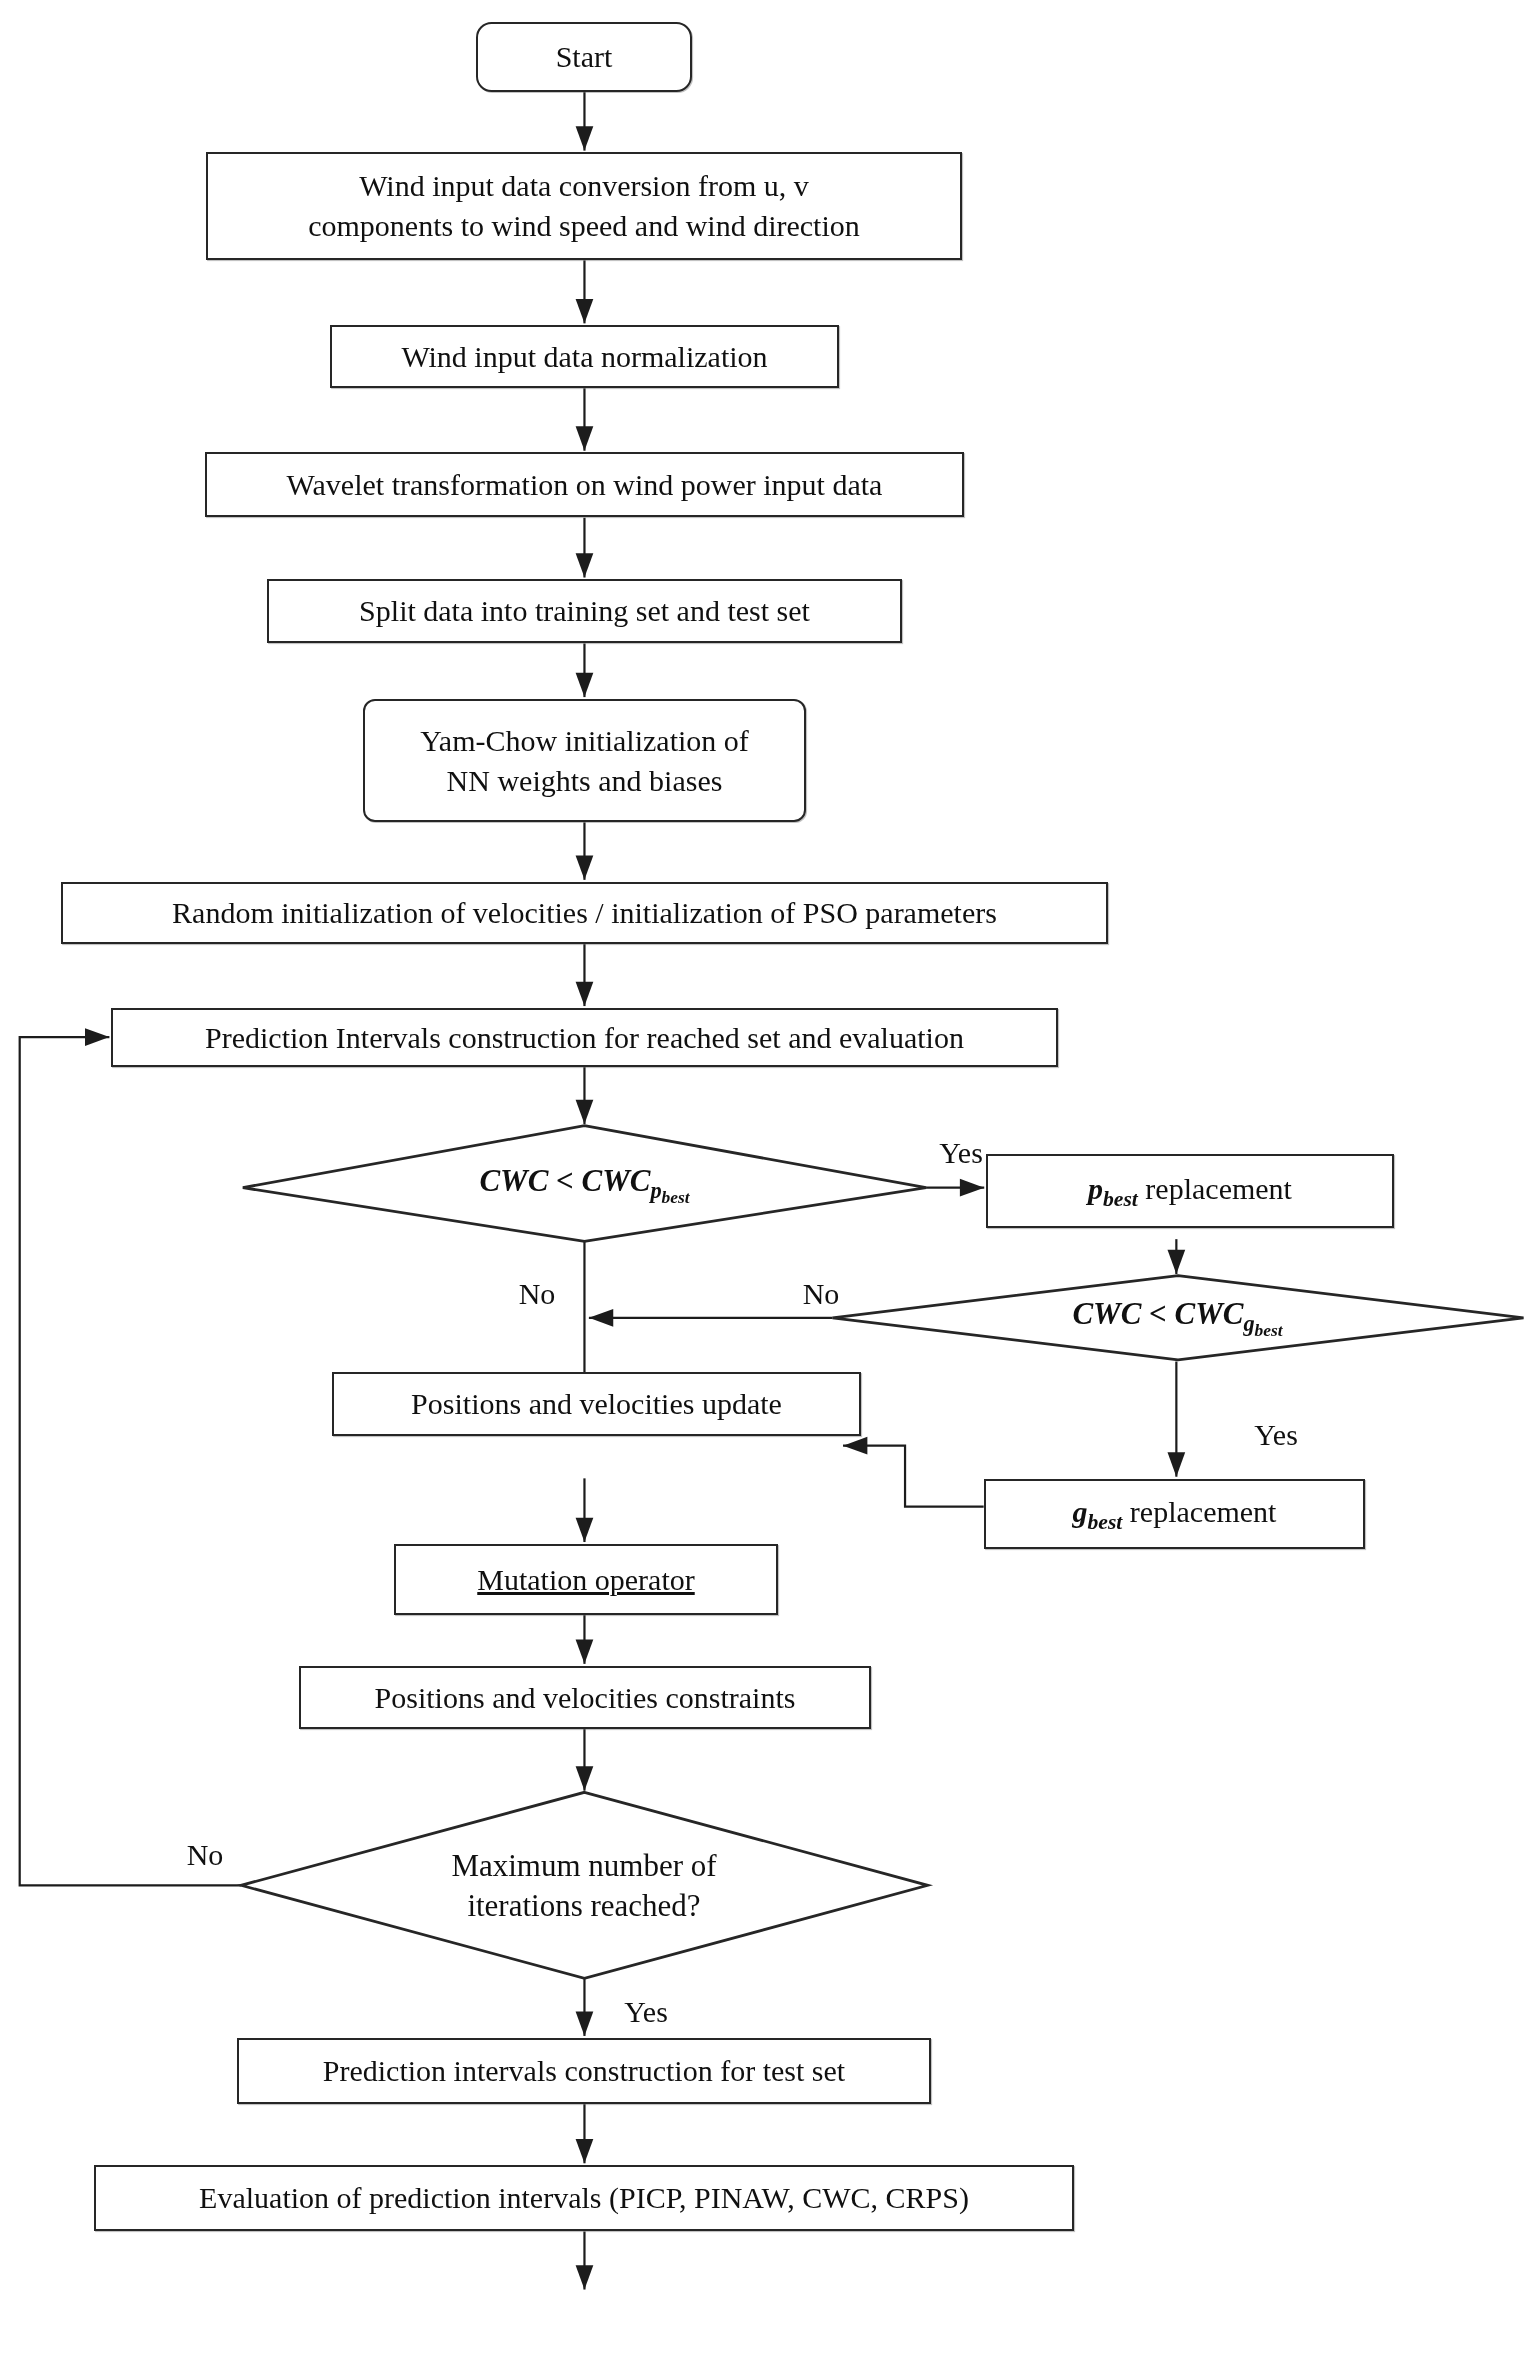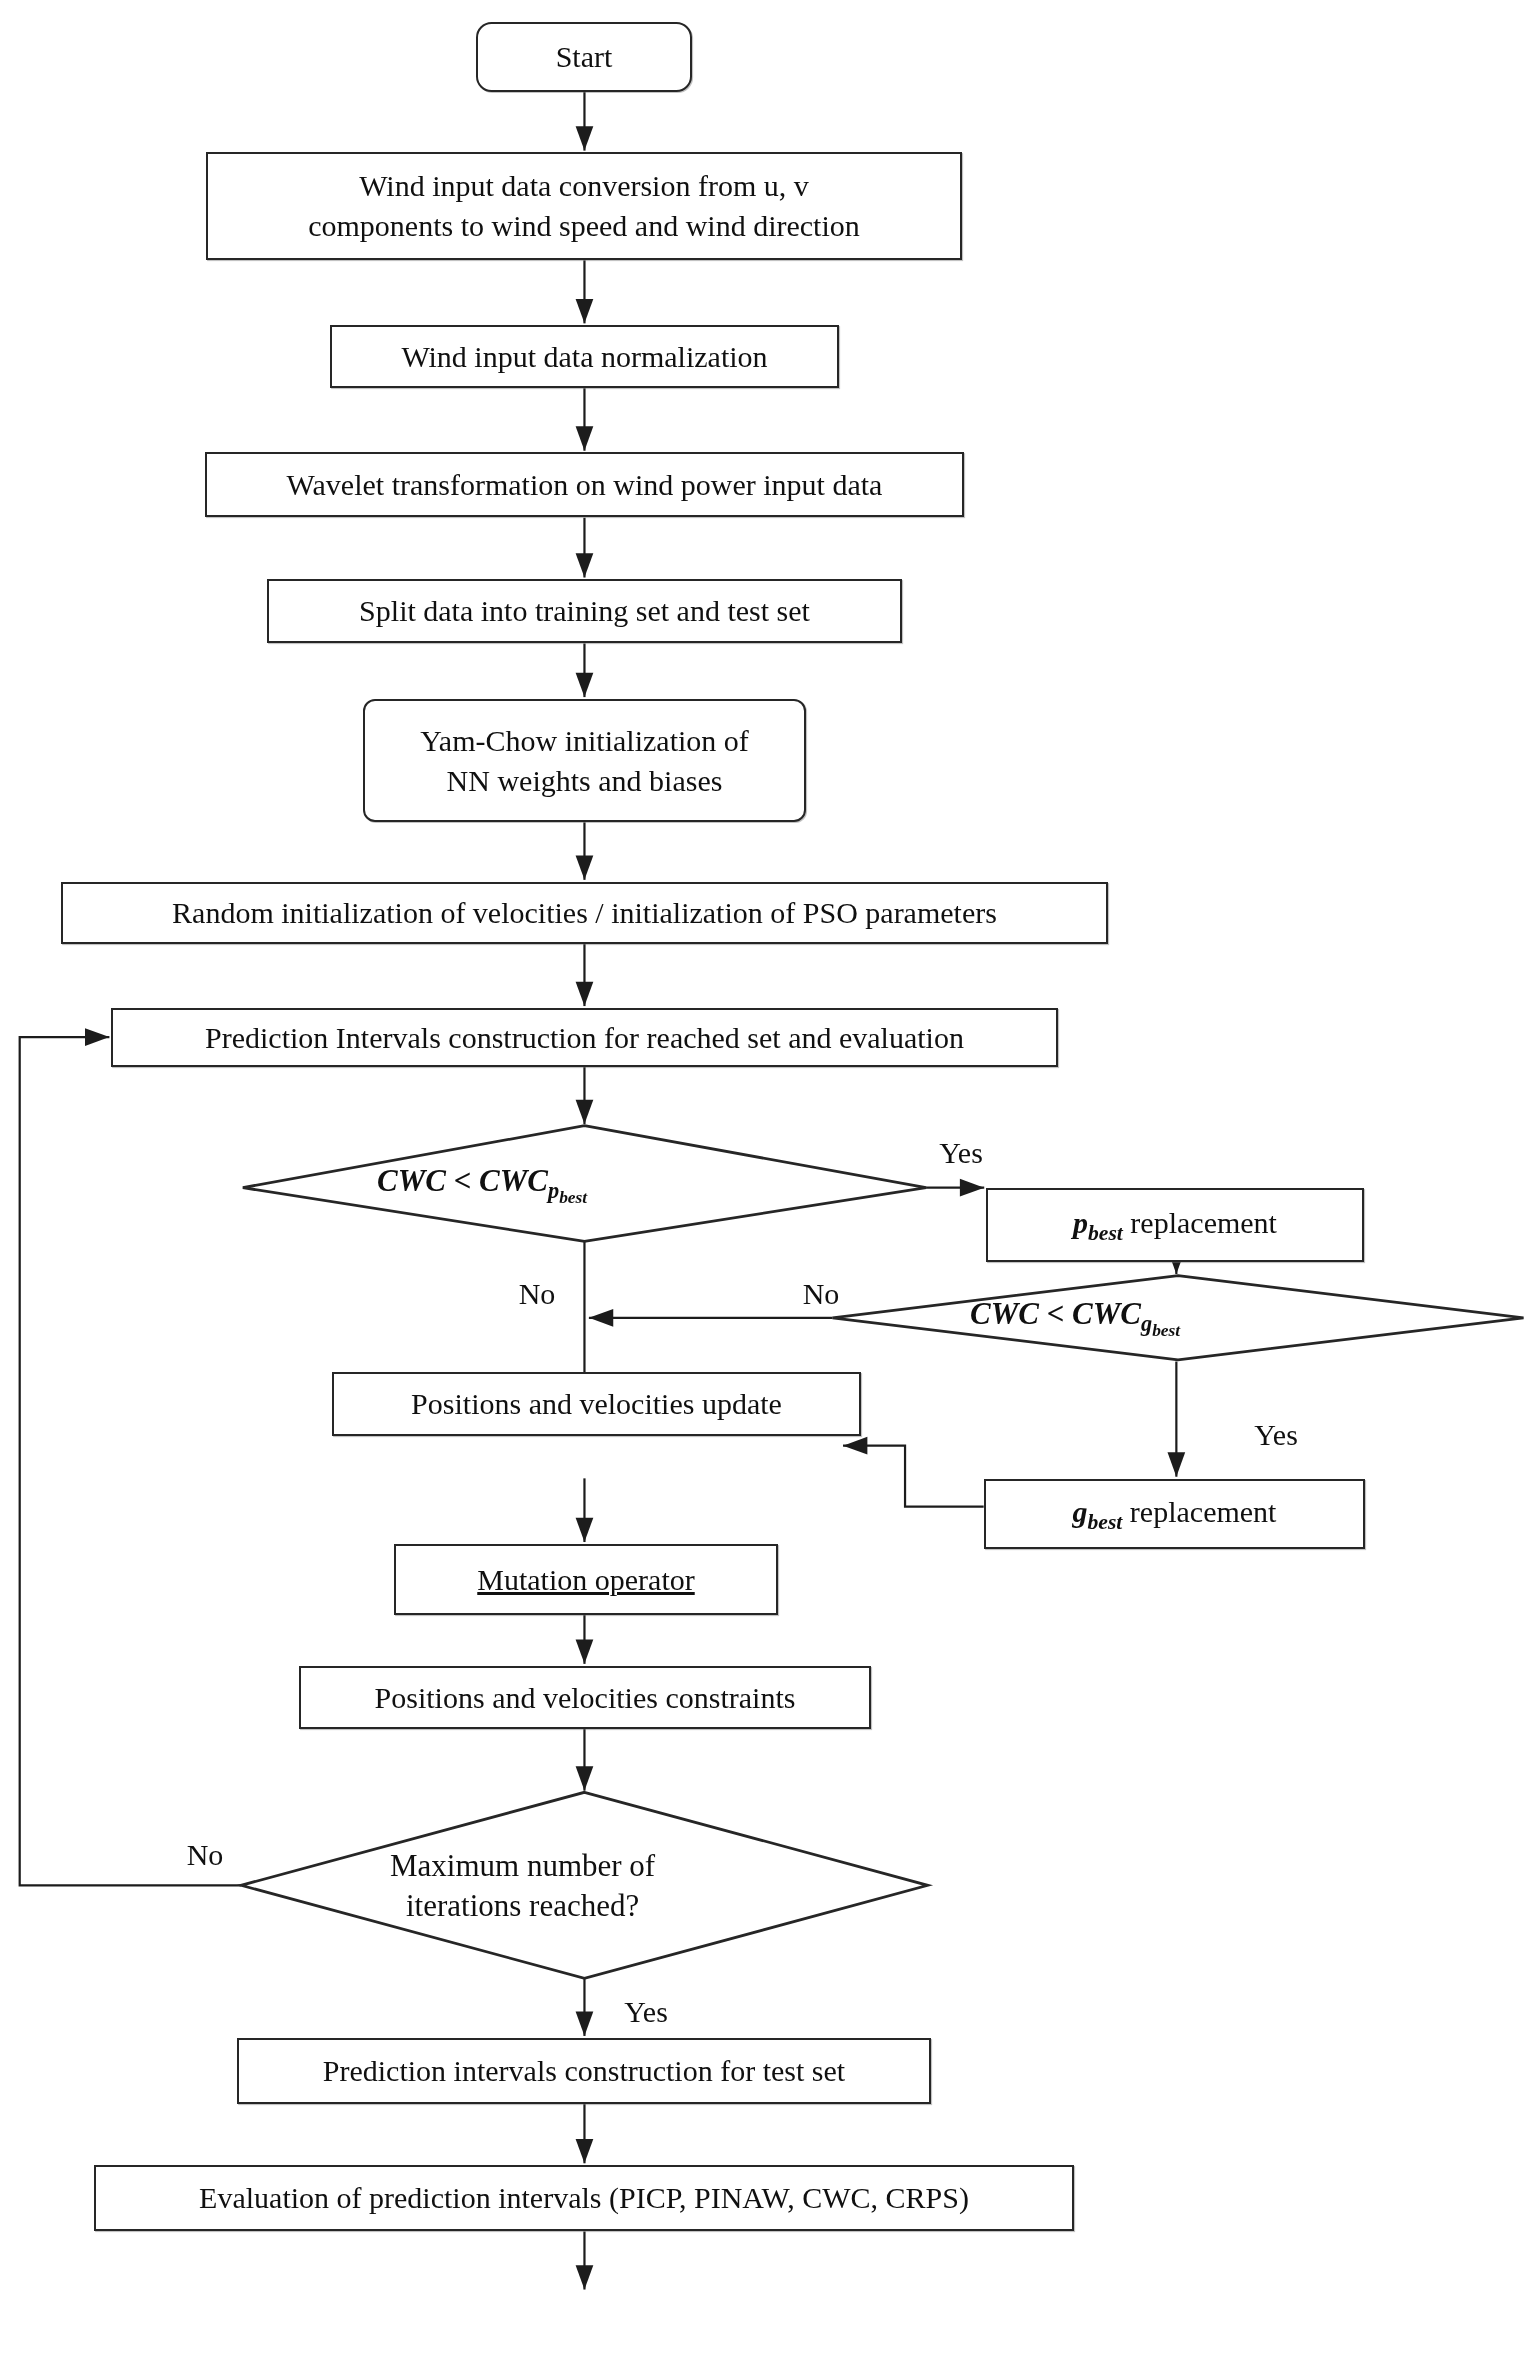--- a/index.html
+++ b/index.html
@@ -9,21 +9,21 @@
   .node{
     position:absolute;box-sizing:border-box;background:#ffffff;
     border:2.8px solid #262626;
     display:flex;align-items:center;justify-content:center;
     text-align:center;font-size:30px;line-height:1.32;color:#101010;
     white-space:pre-line;padding:0 7.8px;
     box-shadow:1.1px 1.1px 0 rgba(120,120,120,.45);
   }
   .rounded{border-radius:15.5px;}
   .dlabel{
-    position:absolute;display:flex;align-items:center;justify-content:flex-start;
+    position:absolute;display:flex;align-items:center;justify-content:center;
     text-align:center;font-size:31px;line-height:1.3;color:#101010;white-space:pre-line;
   }
   .elabel{position:absolute;font-size:30px;color:#101010;text-align:center;}
   .math{font-style:italic;font-weight:600;font-family:"Liberation Serif","DejaVu Serif",serif;}
   .ms1{font-size:0.72em;vertical-align:-0.32em;}
   .ms2{font-size:0.78em;vertical-align:-0.28em;}
   .roman{font-style:normal;font-weight:400;}
 </style>
 </head>
 <body>
@@ -106,21 +106,21 @@
 
   <div class="dlabel" style="left:970px;top:1282px;width:415px;height:72px;">
     <span class="math"><span>CWC &lt; CWC</span><span class="ms1"><span>g</span><span class="ms2">best</span></span></span>
   </div>
 
   <div class="dlabel" style="left:390px;top:1839px;width:388px;height:94px;">
     <span>Maximum number of
 iterations reached?</span>
   </div>
 
-  <div class="node" style="left:986px;top:1188px;width:378px;height:74px;">
+  <div class="node" style="left:986px;top:1154px;width:408px;height:74px;">
     <span><span class="math"><span>p</span><span class="ms1">best</span></span><span class="roman"> replacement</span></span>
   </div>
 
   <div class="node" style="left:984px;top:1479px;width:381px;height:70px;">
     <span><span class="math"><span>g</span><span class="ms1">best</span></span><span class="roman"> replacement</span></span>
   </div>
 
   <div class="node" style="left:332px;top:1372px;width:529px;height:64px;">
     <span>Positions and velocities update</span>
   </div>

